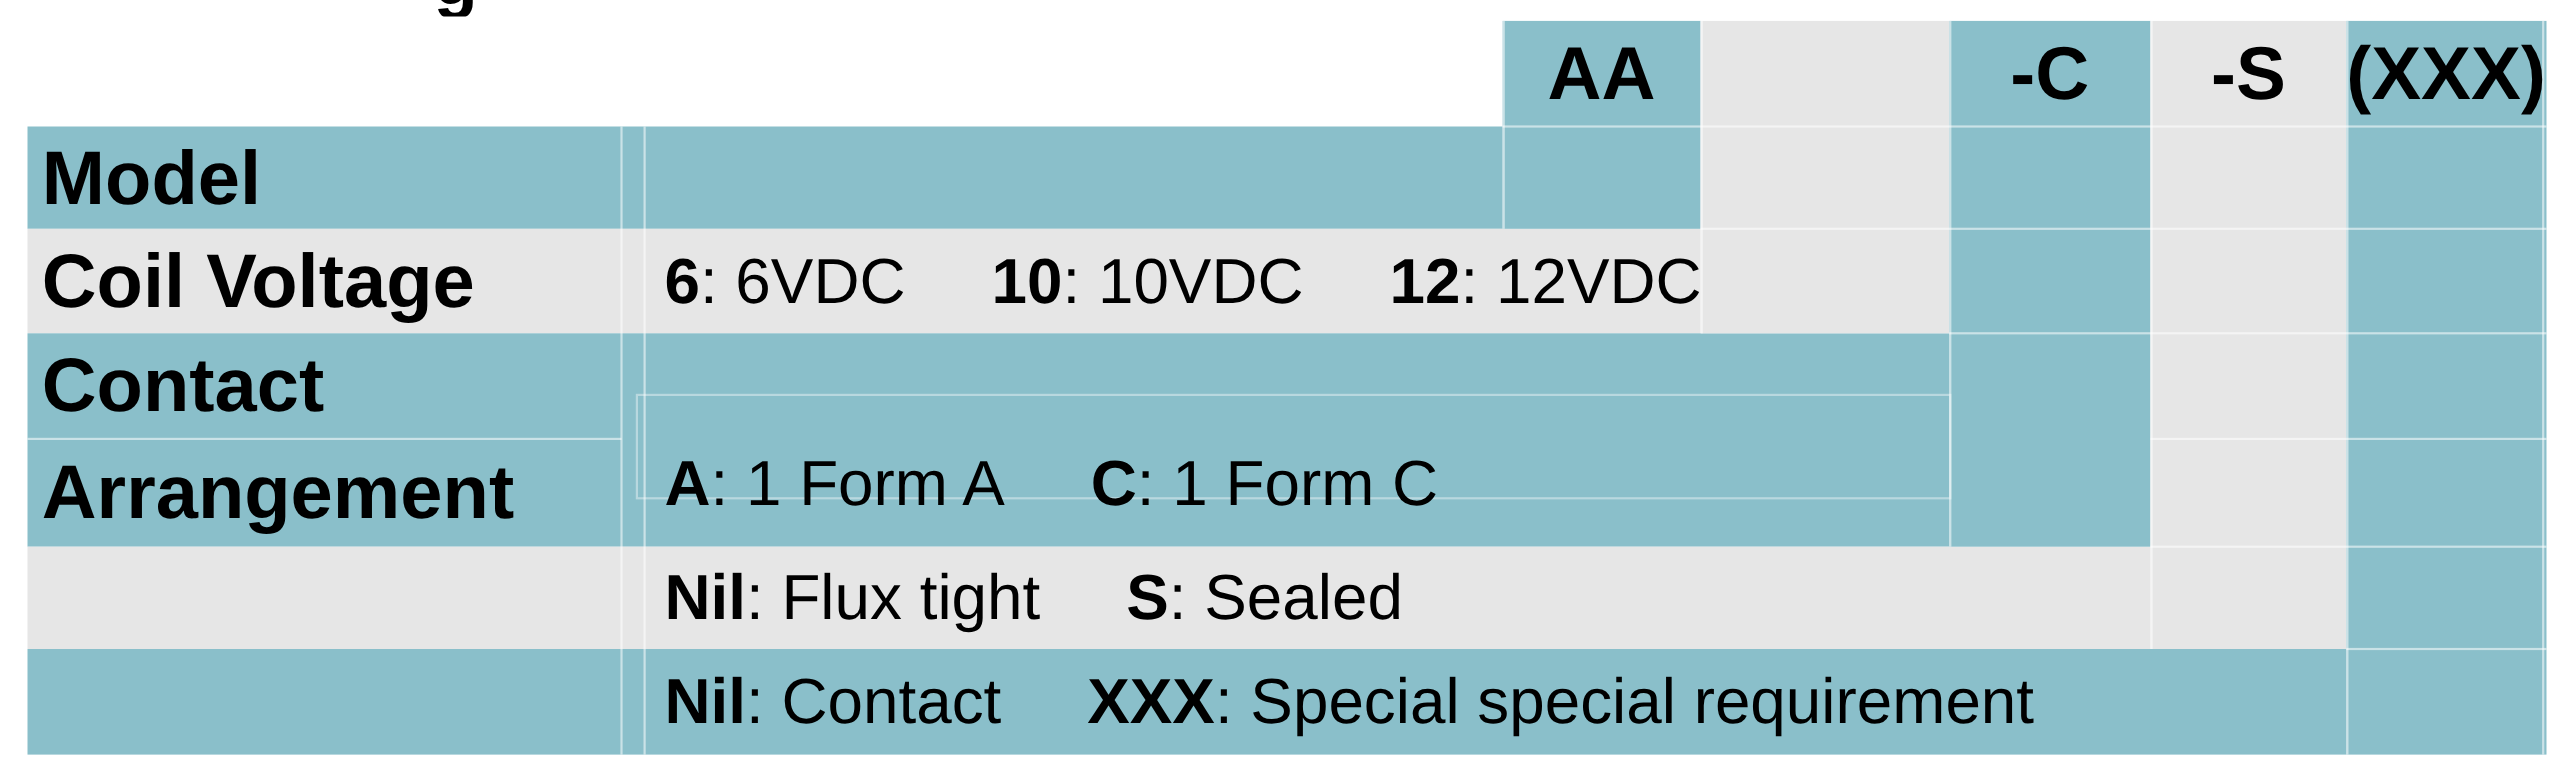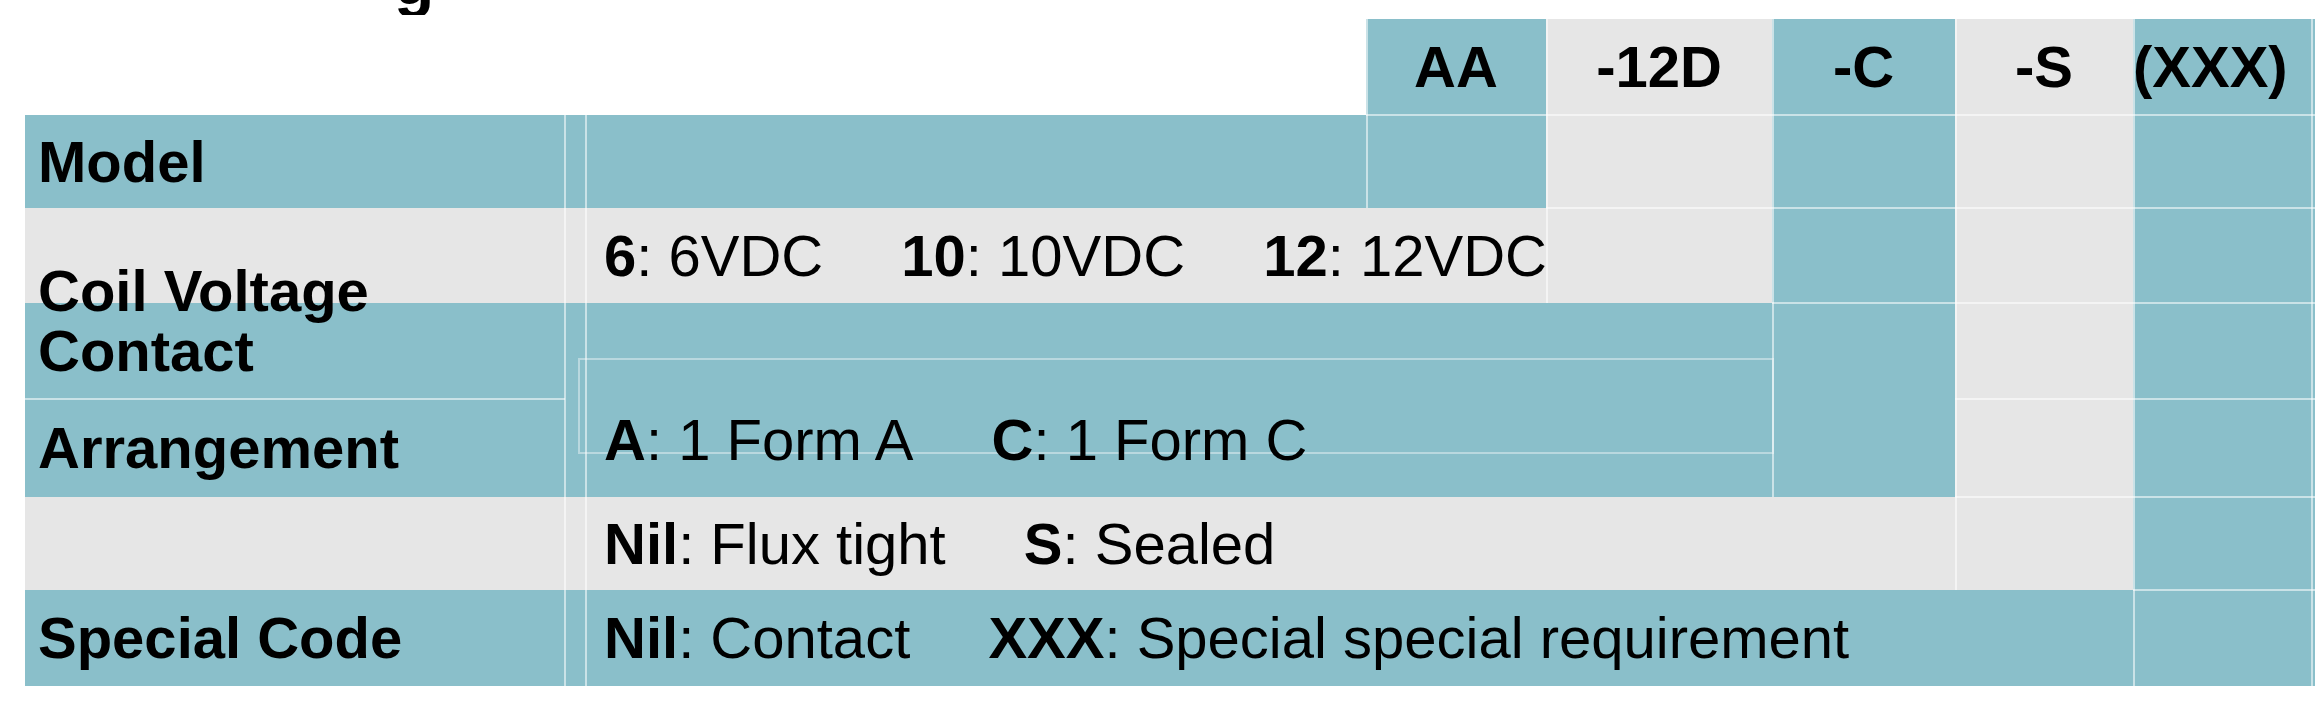--- a/index.html
+++ b/index.html
@@ -12,24 +12,24 @@
     color:#000000;
   }
   .abs{position:absolute;}
   .teal{background:#8abfca;}
   .gray{background:#e6e6e6;}
   
   .gl{position:absolute;background:rgba(255,255,255,0.55);}
   .outline{position:absolute;border:2px solid rgba(255,255,255,0.40);}
   .code{
     position:absolute;top:19px;height:96px;line-height:96px;
-    text-align:center;font-size:58px;font-weight:bold;white-space:nowrap;
+    text-align:center;font-size:68px;font-weight:bold;white-space:nowrap;
   }
   .label{
-    position:absolute;left:38px;font-size:58px;font-weight:bold;
+    position:absolute;left:38px;font-size:69px;font-weight:bold;
     white-space:nowrap;
   }
   .vals{
     position:absolute;left:604px;font-size:58px;white-space:nowrap;
   }
   .opt{margin-right:62px;}
   .opt:last-child{margin-right:0;}
   .k{font-weight:bold;}
   .sep{white-space:pre;}
   
@@ -72,30 +72,28 @@
   <div class="gl" style="left:1546px;top:207px;width:769px;height:2px;"></div>
   <div class="gl" style="left:1772px;top:302px;width:543px;height:2px;"></div>
   <div class="gl" style="left:25px;top:398px;width:540px;height:2px;"></div>
   <div class="gl" style="left:1955px;top:398px;width:360px;height:2px;"></div>
   <div class="gl" style="left:1955px;top:496px;width:360px;height:2px;"></div>
   <div class="gl" style="left:2133px;top:589px;width:182px;height:2px;"></div>
 
   <div class="outline" style="left:578px;top:358px;width:1192px;height:92px;"></div>
 
   <div class="code" style="left:1366px;width:180px;"><span>AA</span></div>
-  <div class="code" style="left:1546px;width:226px;"><span>-12D</span></div>
   <div class="code" style="left:1772px;width:183px;"><span>-C</span></div>
   <div class="code" style="left:1955px;width:178px;"><span>-S</span></div>
   <div class="code" style="left:2133px;width:152px;"><span>(XXX)</span></div>
 
   <div class="label" style="top:115px;height:93px;line-height:93px;">Model</div>
-  <div class="label" style="top:208px;height:105px;line-height:95px;margin-top:35px;">Coil Voltage</div>
+  <div class="label" style="top:208px;height:105px;line-height:95px;">Coil Voltage</div>
   <div class="label" style="top:399px;height:98px;line-height:98px;">Arrangement</div>
   <div class="label" style="top:303px;height:96px;line-height:96px;">Contact</div>
-  <div class="label" style="top:590px;height:96px;line-height:96px;">Special Code</div>
 
   <div class="vals" style="top:208px;height:113px;line-height:95px;">
     <span class="opt"><span class="k">6</span><span class="sep">: </span><span>6VDC</span></span>
     <span class="opt"><span class="k">10</span><span class="sep">: </span><span>10VDC</span></span>
     <span class="opt"><span class="k">12</span><span class="sep">: </span><span>12VDC</span></span>
   </div>
 
   <div class="vals" style="top:303px;height:194px;line-height:194px;margin-top:40px;">
     <span class="opt"><span class="k">A</span><span class="sep">: </span><span>1 Form A</span></span>
     <span class="opt"><span class="k">C</span><span class="sep">: </span><span>1 Form C</span></span>

